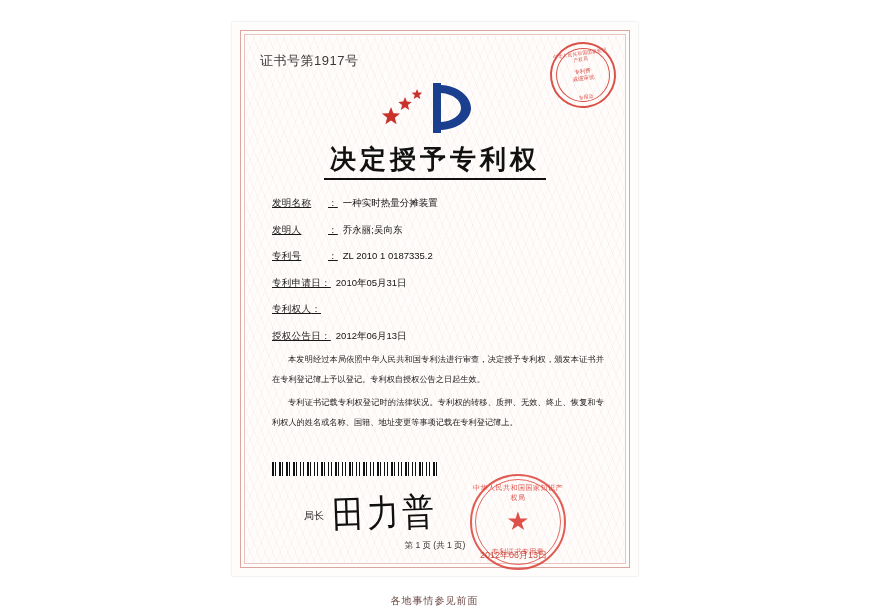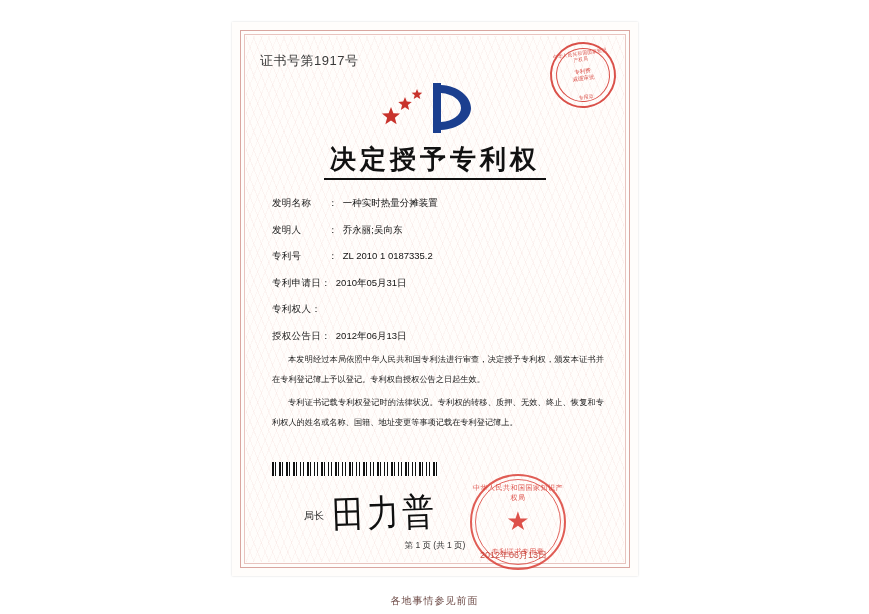--- a/index.html
+++ b/index.html
@@ -152,20 +152,21 @@
   .field-row {
     display: flex;
     align-items: baseline;
     margin-bottom: 13.5px;
     font-size: 9.5px;
     color: #1a1a1a;
   }
   .field-label {
     white-space: nowrap;
     letter-spacing: 0.3px;
+    text-decoration: underline;
   }
   .field-label.spread {
     width: 56px;
     display: inline-flex;
     justify-content: space-between;
   }
   .field-value {
     margin-left: 5px;
     color: #111;
     white-space: nowrap;

